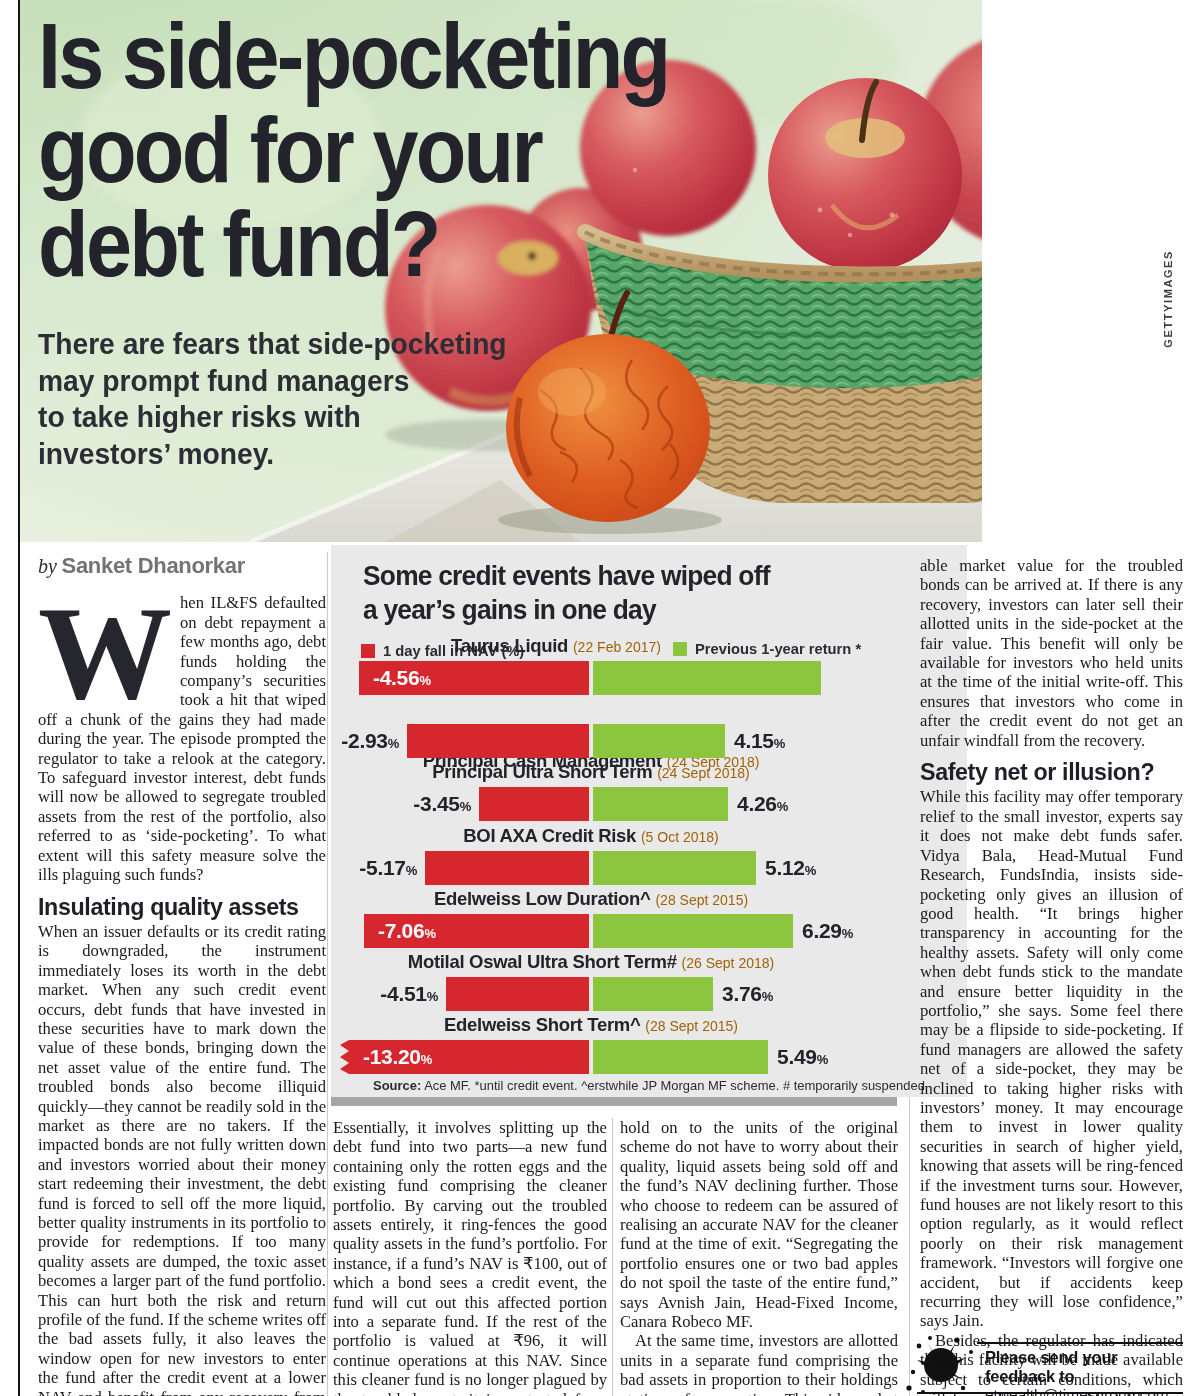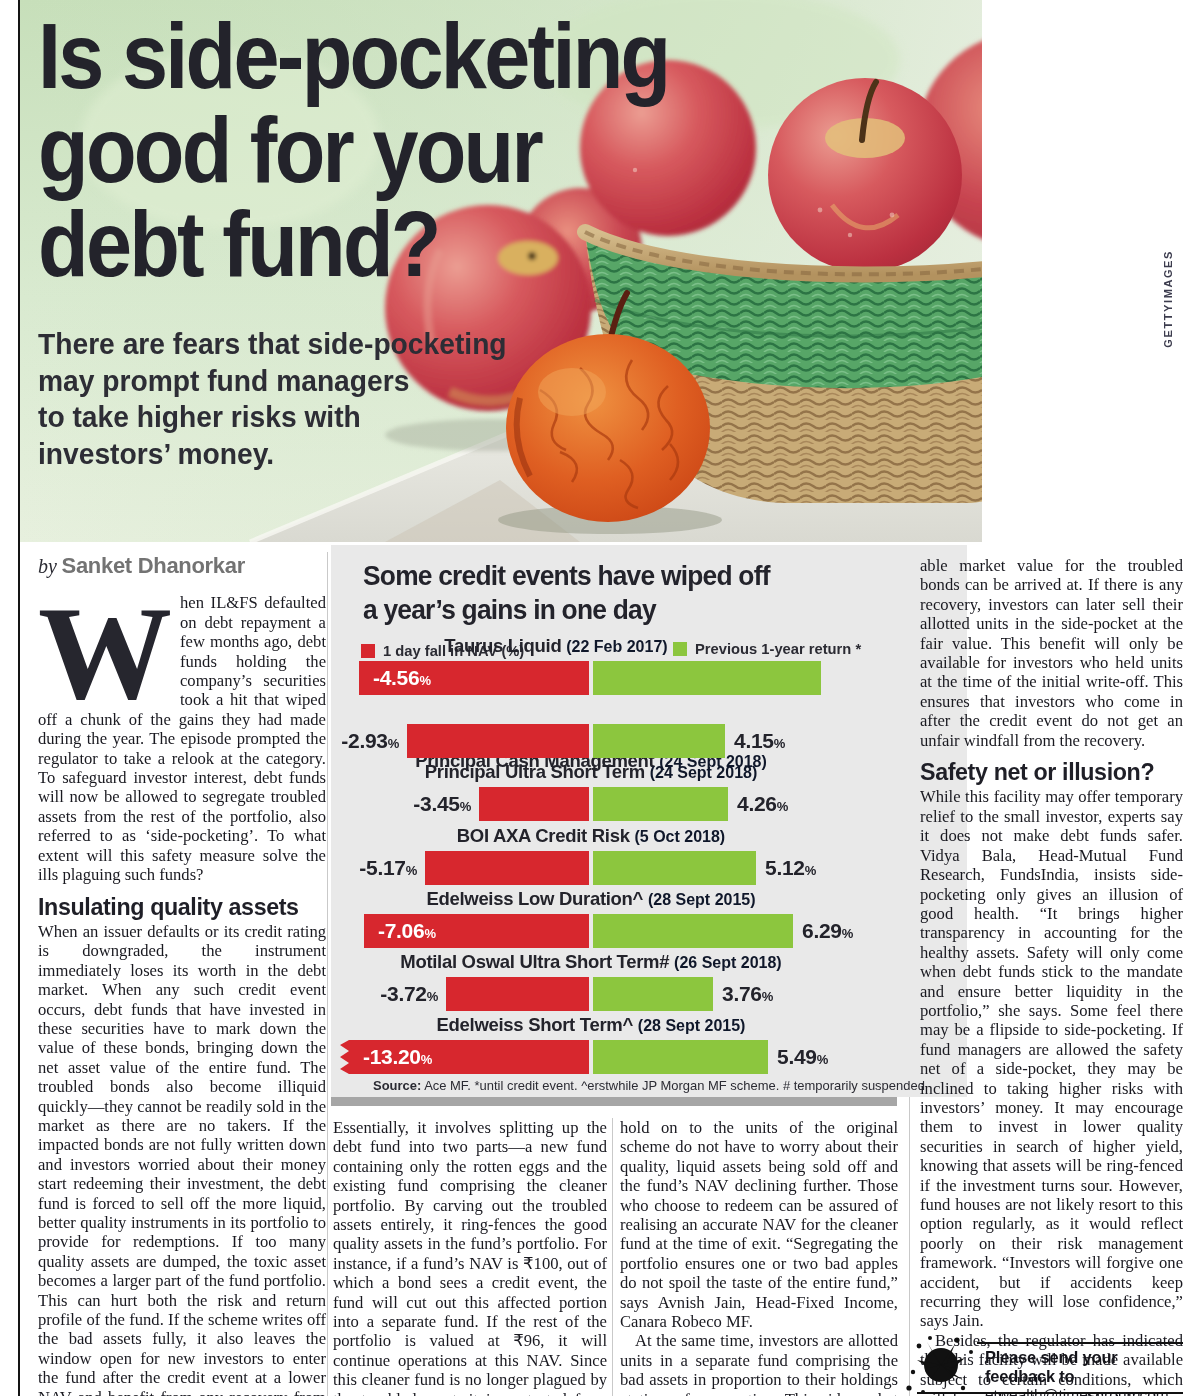--- a/index.html
+++ b/index.html
@@ -47,21 +47,21 @@
 
   
   .chart-panel { position:absolute; left:331px; top:545px; width:636px; height:552px; background:#e9e9e9; }
   .chart-shadow { position:absolute; left:331px; top:1097px; width:566px; height:9px; background:#a6a6a6; }
   .chart-title { position:absolute; left:32px; top:14px; font-weight:800; font-size:28px; line-height:1.2;
                  letter-spacing:-.8px; color:#23232b; white-space:pre-line; transform:scaleX(.94); transform-origin:left top; }
   .legend-swatch { position:absolute; width:14px; height:14px; }
   .legend-label { position:absolute; font-weight:600; font-size:15.5px; color:#2b2b33; transform:scaleX(.95); transform-origin:left; }
   .c-name { position:absolute; left:0; width:520px; text-align:center; white-space:nowrap; }
   .c-name .fund { font-weight:700; font-size:18.5px; letter-spacing:-.3px; color:#23232b; }
-  .c-name .date { font-weight:700; font-size:16px; color:#0f172a; }
+  .c-name .date { font-weight:400; font-size:14px; color:#a16207; }
   .bar { position:absolute; height:34px; }
   .bar.red   { background:#d7272e; }
   .bar.green { background:#8cc63e; }
   .vlab { position:absolute; height:34px; line-height:34px; font-weight:700; font-size:21px;
           letter-spacing:-.3px; color:#23232b; white-space:nowrap; }
   .vlab .pct { font-size:13px; }
   .vlab.in-red { color:#fff; }
   .zig { position:absolute; left:-1px; top:0; }
   .c-source { position:absolute; left:42px; top:533px; font-size:13.5px; color:#2b2b33; transform:scaleX(.96); transform-origin:left; }
   .c-source b { font-weight:700; }
@@ -248,21 +248,21 @@
         <div class="vlab" style="left: -10px; top: 305.6px; width: 96px; text-align: right;"><span>-5.17</span><span class="pct">%</span></div>
         <div class="bar green" style="left: 262px; top: 305.6px; width: 163px; background: rgb(140, 198, 62);"></div>
         <div class="vlab" style="left: 434px; top: 305.6px;"><span>5.12</span><span class="pct">%</span></div>
         <div class="c-name" style="top: 342.8px;"><span class="fund">Edelweiss Low Duration^ </span><span class="date">(28 Sept 2015)</span></div>
         <div class="bar red" style="left: 33px; top: 368.8px; width: 225px; background: rgb(215, 39, 46);"></div>
         <div class="vlab in-red" style="left: 47px; top: 368.8px;"><span>-7.06</span><span class="pct">%</span></div>
         <div class="bar green" style="left: 262px; top: 368.8px; width: 200px; background: rgb(140, 198, 62);"></div>
         <div class="vlab" style="left: 471px; top: 368.8px;"><span>6.29</span><span class="pct">%</span></div>
         <div class="c-name" style="top: 406px;"><span class="fund">Motilal Oswal Ultra Short Term# </span><span class="date">(26 Sept 2018)</span></div>
         <div class="bar red" style="left: 115px; top: 432px; width: 143px; background: rgb(215, 39, 46);"></div>
-        <div class="vlab" style="left: 11px; top: 432px; width: 96px; text-align: right;"><span>-3.72</span><span class="pct">%</span></div>
+        <div class="vlab" style="left: 11px; top: 432px; width: 96px; text-align: right;"><span>-4.51</span><span class="pct">%</span></div>
         <div class="bar green" style="left: 262px; top: 432px; width: 120px; background: rgb(140, 198, 62);"></div>
         <div class="vlab" style="left: 391px; top: 432px;"><span>3.76</span><span class="pct">%</span></div>
         <div class="c-name" style="top: 469.2px;"><span class="fund">Edelweiss Short Term^ </span><span class="date">(28 Sept 2015)</span></div>
         <div class="bar red" style="left: 6px; top: 495.2px; width: 252px; background: rgb(215, 39, 46);">
           <svg class="zig" width="15" height="34" viewBox="0 0 15 34">
             <polygon points="0,0 13,0 4,5 13,11 4,17 13,23 4,29 13,34 0,34" fill="#e9e9e9"></polygon>
           </svg>
         </div>
         <div class="vlab in-red" style="left: 32px; top: 495.2px;"><span>-13.20</span><span class="pct">%</span></div>
         <div class="bar green" style="left: 262px; top: 495.2px; width: 175px; background: rgb(140, 198, 62);"></div>

